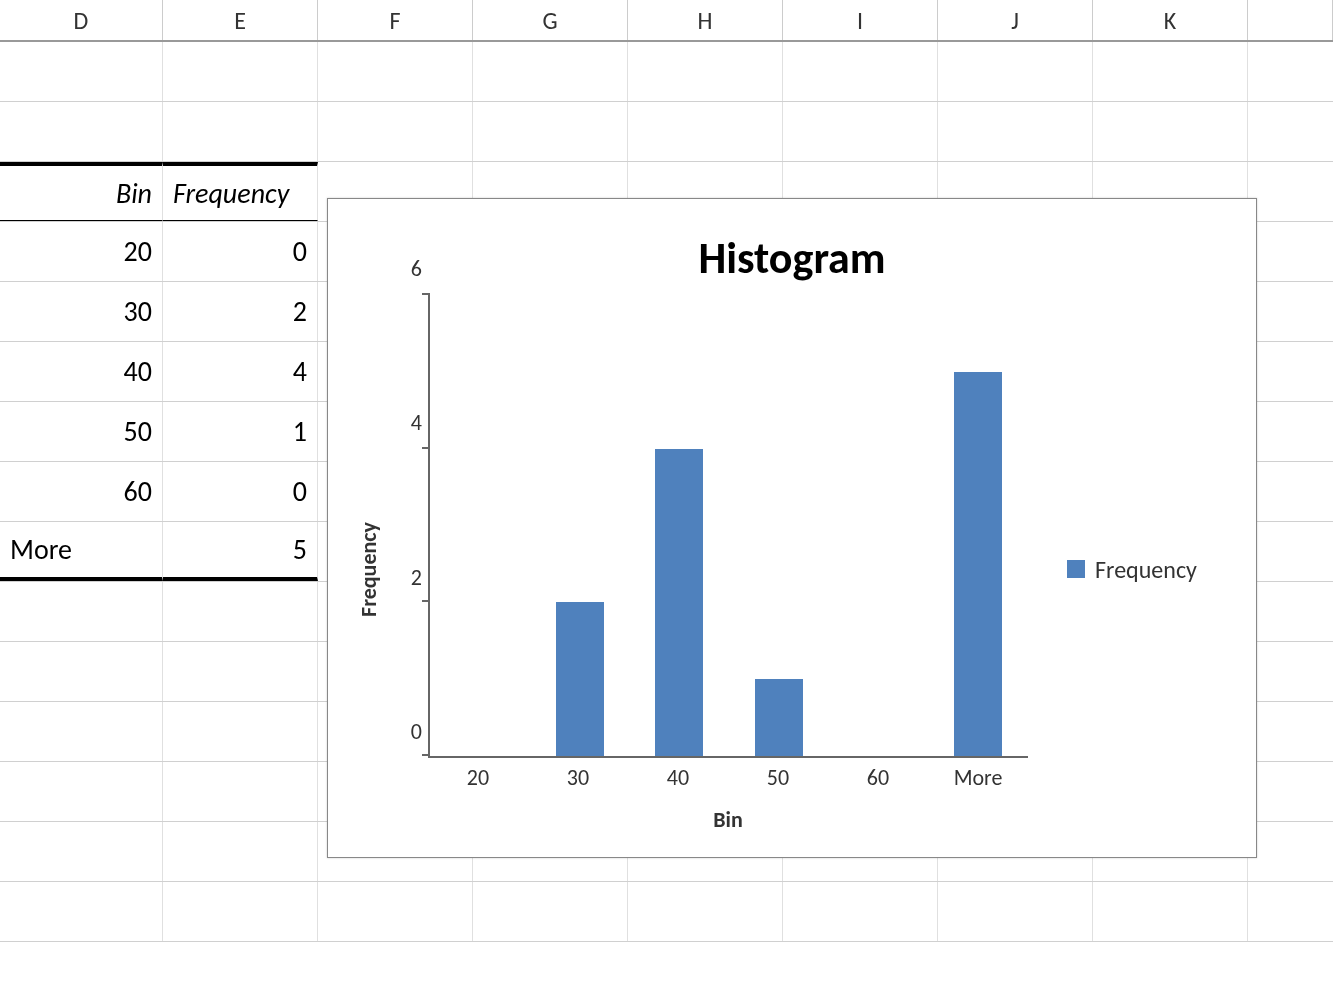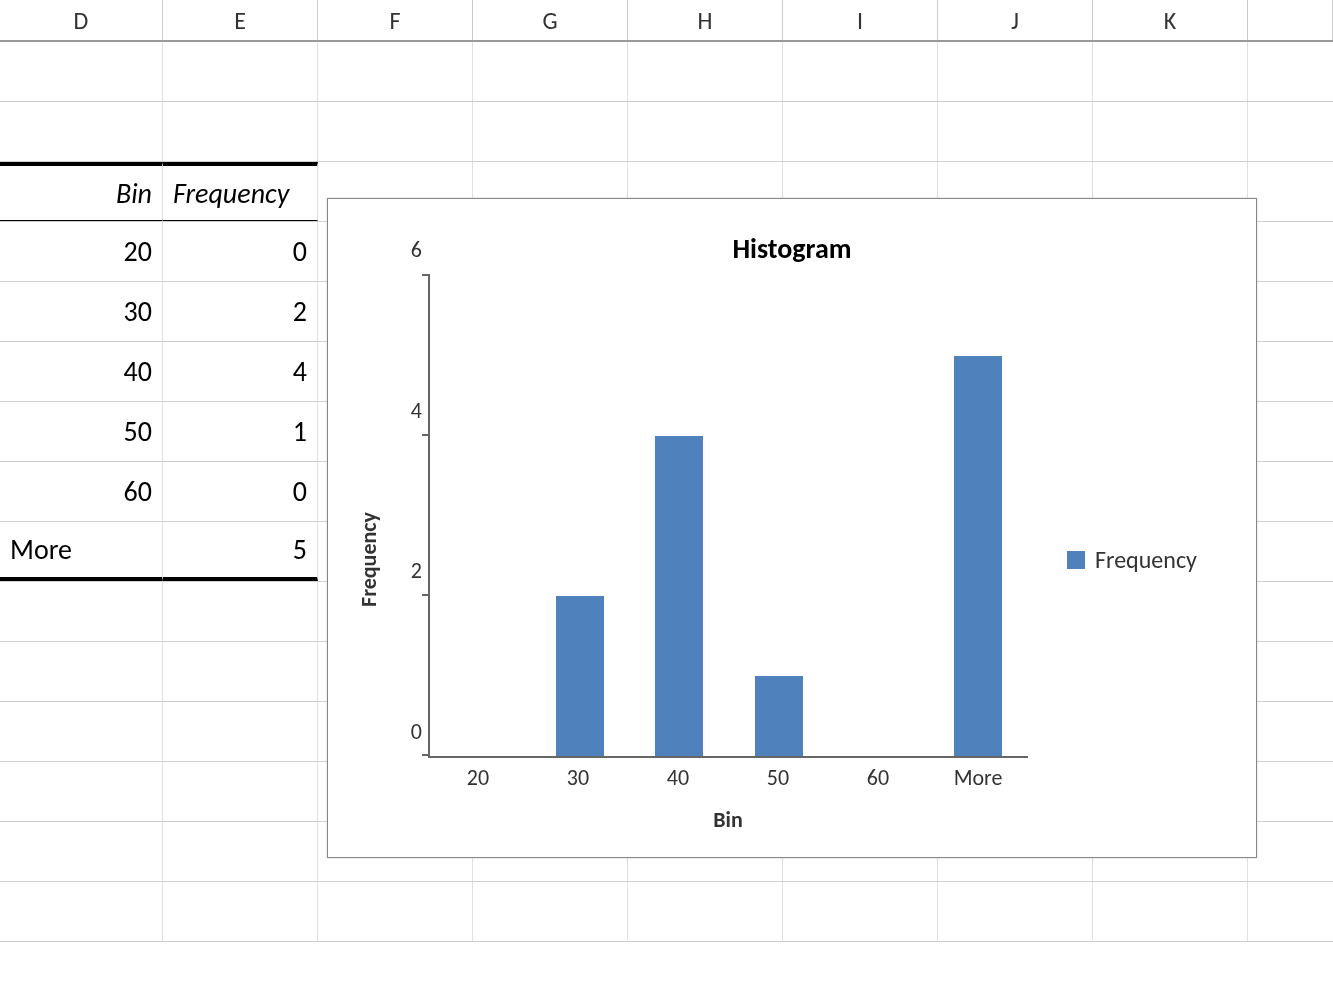--- a/index.html
+++ b/index.html
@@ -65,21 +65,21 @@
       height: 660px;
       background: #fff;
       border: 1px solid #888;
       box-shadow: 0 0 2px rgba(0,0,0,0.2);
       padding: 14px 20px 14px 20px;
       display: flex;
       flex-direction: column;
     }
     .chart-title {
       text-align: center;
-      font-size: 28px;
+      font-size: 44px;
       font-weight: bold;
       color: #000;
       margin-top: 18px;
       margin-bottom: 10px;
     }
     .chart-body {
       flex: 1;
       display: flex;
       align-items: stretch;
     }

